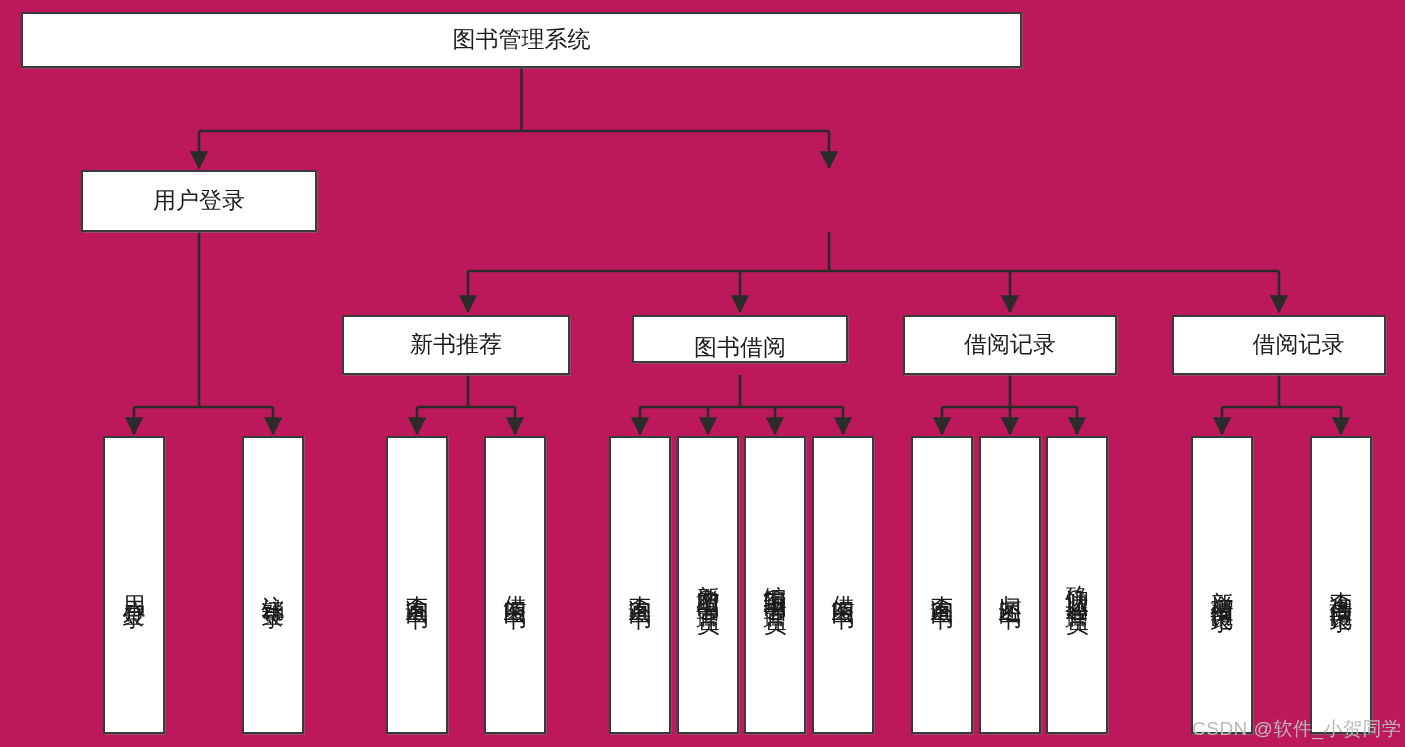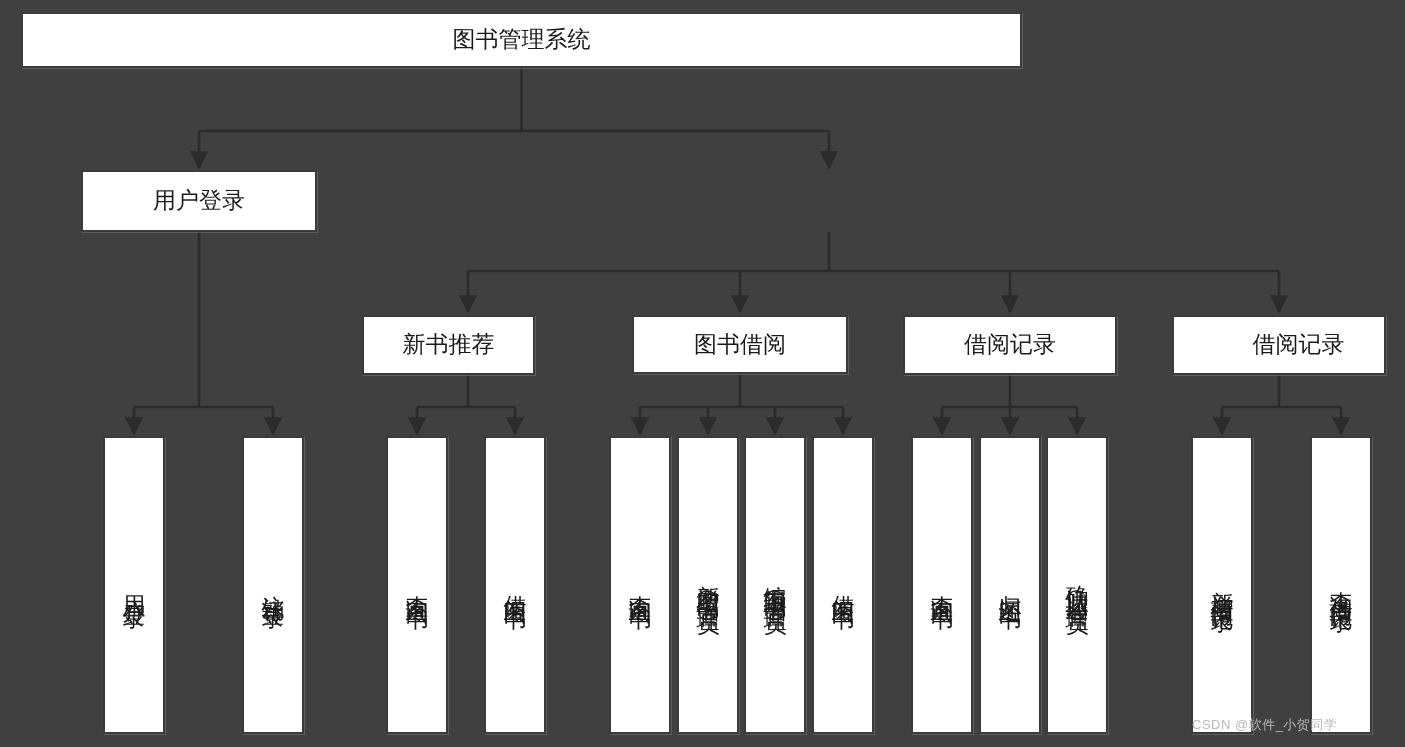--- a/index.html
+++ b/index.html
@@ -7,21 +7,21 @@
     padding: 0;
     background: #ffffff;
   }
   body {
     font-family: "Liberation Sans", "DejaVu Sans", sans-serif;
   }
   #canvas {
     position: relative;
     width: 1405px;
     height: 747px;
-    background: #404040;
+    background: #be185d;
     overflow: hidden;
   }
   #edges {
     position: absolute;
     left: 0;
     top: 0;
     width: 1405px;
     height: 747px;
   }
   .node {
@@ -57,21 +57,21 @@
     writing-mode: vertical-rl;
     text-orientation: upright;
     font-size: 23px;
     line-height: 1.0;
     letter-spacing: 4px;
     white-space: nowrap;
     text-align: center;
   }
   .watermark {
     position: absolute;
-    font-size: 13px;
+    font-size: 19px;
     color: #b9b9b9;
     white-space: nowrap;
     letter-spacing: 0.5px;
   }
 </style>
 </head>
 <body>
 
 <div id="canvas">
 
@@ -128,24 +128,24 @@
   </svg>
 
   <div class="node root horiz" style="left:21px; top:12px; width:1001px; height:56px;">
     <span class="label">图书管理系统</span>
   </div>
 
   <div class="node horiz" style="left:81px; top:170px; width:236px; height:62px;">
     <span class="label">用户登录</span>
   </div>
 
-  <div class="node horiz" style="left:362px; top:315px; width:173px; height:60px;font-family:Liberation Serif, serif;">
+  <div class="node horiz" style="left:342px; top:315px; width:228px; height:60px;font-family:Liberation Serif, serif;">
     <span class="label">新书推荐</span>
   </div>
-  <div class="node horiz" style="left:632px; top:315px; width:216px; height:59px;">
+  <div class="node horiz" style="left:632px; top:315px; width:216px; height:48px;align-items:flex-end;">
     <span class="label">图书借阅</span>
   </div>
   <div class="node horiz" style="left:903px; top:315px; width:214px; height:60px;">
     <span class="label">借阅记录</span>
   </div>
   <div class="node horiz" style="left:1172px; top:315px; width:214px; height:60px;padding-left:39px;">
     <span class="label">借阅记录</span>
   </div>
 
   <div class="node vert" style="left:103px; top:436px; width:62px; height:298px;">

